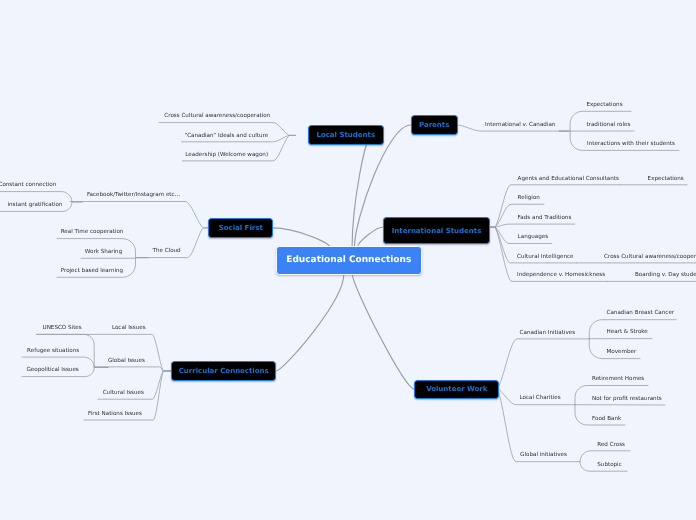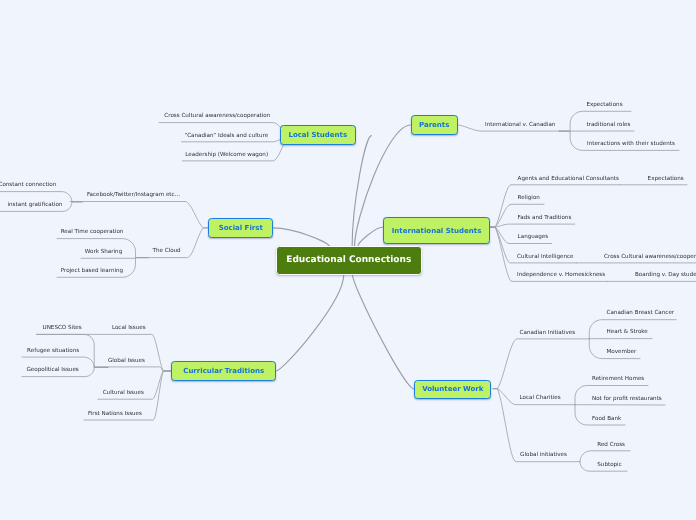--- a/index.html
+++ b/index.html
@@ -4,25 +4,25 @@
 <title>Educational Connections Mind Map</title>
 <style>
   html,body{margin:0;padding:0;}
   body{width:696px;height:520px;background:#f0f4fd;overflow:hidden;
        font-family:"DejaVu Sans", sans-serif;
        -webkit-font-smoothing:antialiased;text-rendering:geometricPrecision;}
   #map{position:relative;width:696px;height:520px;background:#f0f4fd;}
   svg#links{position:absolute;left:0;top:0;width:696px;height:520px;}
   #nodes{position:absolute;left:0;top:0;width:696px;height:520px;}
   .node{position:absolute;box-sizing:border-box;white-space:nowrap;}
-  .root-node{background:#4d7c0f;color:#fff;border-radius:3.5px;font-weight:bold;
+  .root-node{background:#3b82f6;color:#fff;border-radius:3.5px;font-weight:bold;
              font-size:9px;border:1.6px solid #ffffff;
              display:flex;align-items:center;justify-content:center;
              box-shadow:0 1px 2px rgba(40,60,100,.30);}
-  .branch-node{background:#bef264;border:1.7px solid #1a7ee0;border-radius:3.5px;color:#1573d3;
+  .branch-node{background:#000000;border:1.7px solid #1a7ee0;border-radius:3.5px;color:#1573d3;
                font-weight:bold;font-size:7px;
                display:flex;align-items:center;justify-content:center;
                box-shadow:0 1px 1.6px rgba(40,60,100,.34);}
   .leaf-node{color:#2b2e36;font-size:5.6px;position:absolute;white-space:nowrap;
              line-height:1;}
 </style>
 </head>
 <body>
 
 <div id="map">
@@ -70,26 +70,26 @@
       <path d="M575,404.7 L516,404.7 C509.68,404.70 503.54,391.74 497.4,388.7 L493.1,388.7" fill="none" stroke="#9a9fa6" stroke-width="0.8" stroke-linecap="round"></path>
       <path d="M648,385.5 L587.00,385.5 C580.37,385.5 575,390.87 575,397.50 L575,404.7" fill="none" stroke="#9a9fa6" stroke-width="0.8" stroke-linecap="round"></path>
       <path d="M665,405 L575,404.7" fill="none" stroke="#9a9fa6" stroke-width="0.8" stroke-linecap="round"></path>
       <path d="M625,425 L587.00,425 C580.37,425 575,419.63 575,413.00 L575,404.7" fill="none" stroke="#9a9fa6" stroke-width="0.8" stroke-linecap="round"></path>
       <path d="M580,461.7 L516,461.7 C509.68,461.70 503.54,402.57 497.4,388.7 L493.1,388.7" fill="none" stroke="#9a9fa6" stroke-width="0.8" stroke-linecap="round"></path>
       <path d="M630,450.8 L590.90,450.8 C584.88,450.8 580,455.68 580,461.70 L580,461.7" fill="none" stroke="#9a9fa6" stroke-width="0.8" stroke-linecap="round"></path>
       <path d="M627,471.2 L589.50,471.2 C584.25,471.2 580,466.95 580,461.70 L580,461.7" fill="none" stroke="#9a9fa6" stroke-width="0.8" stroke-linecap="round"></path>
     </svg>
   <div id="nodes">
       <div class="node root-node" style="left:275.6px;top:246.3px;width:146.4px;height:28.3px;">Educational Connections</div>
-      <div class="node branch-node" style="left:280px;top:125.4px;width:75.5px;height:19.8px;">Local Students</div>
+      <div class="node branch-node" style="left:308px;top:125.4px;width:75.5px;height:19.8px;">Local Students</div>
       <div class="node branch-node" style="left:410.8px;top:114.9px;width:46.8px;height:20px;">Parents</div>
       <div class="node branch-node" style="left:383.4px;top:217.1px;width:106.3px;height:27px;">International Students</div>
       <div class="node branch-node" style="left:208.3px;top:217.9px;width:64.8px;height:19.9px;">Social First</div>
-      <div class="node branch-node" style="left:171.2px;top:360.7px;width:105px;height:20.1px;">Curricular Traditions</div>
-      <div class="node branch-node" style="left:414.3px;top:379.7px;width:77px;height:19.1px;">Volunteer Work</div>
+      <div class="node branch-node" style="left:171.2px;top:360.7px;width:105px;height:20.1px;">Curricular Connections</div>
+      <div class="node branch-node" style="left:414.3px;top:379.7px;width:85px;height:19.1px;">Volunteer Work</div>
       <div class="leaf-node" style="left:164.3px;top:114.3px;">Cross Cultural awareness/cooperation</div>
       <div class="leaf-node" style="left:184.5px;top:133.5px;">“Canadian” Ideals and culture</div>
       <div class="leaf-node" style="left:185.3px;top:152.6px;">Leadership (Welcome wagon)</div>
       <div class="leaf-node" style="left:485.1px;top:122.8px;">International v. Canadian</div>
       <div class="leaf-node" style="left:586.4px;top:103px;">Expectations</div>
       <div class="leaf-node" style="left:586.4px;top:122.7px;">traditional roles</div>
       <div class="leaf-node" style="left:587px;top:142.1px;">Interactions with their students</div>
       <div class="leaf-node" style="left:517.6px;top:176.5px;">Agents and Educational Consultants</div>
       <div class="leaf-node" style="left:647.6px;top:176.5px;">Expectations</div>
       <div class="leaf-node" style="left:517.6px;top:196px;">Religion</div>

